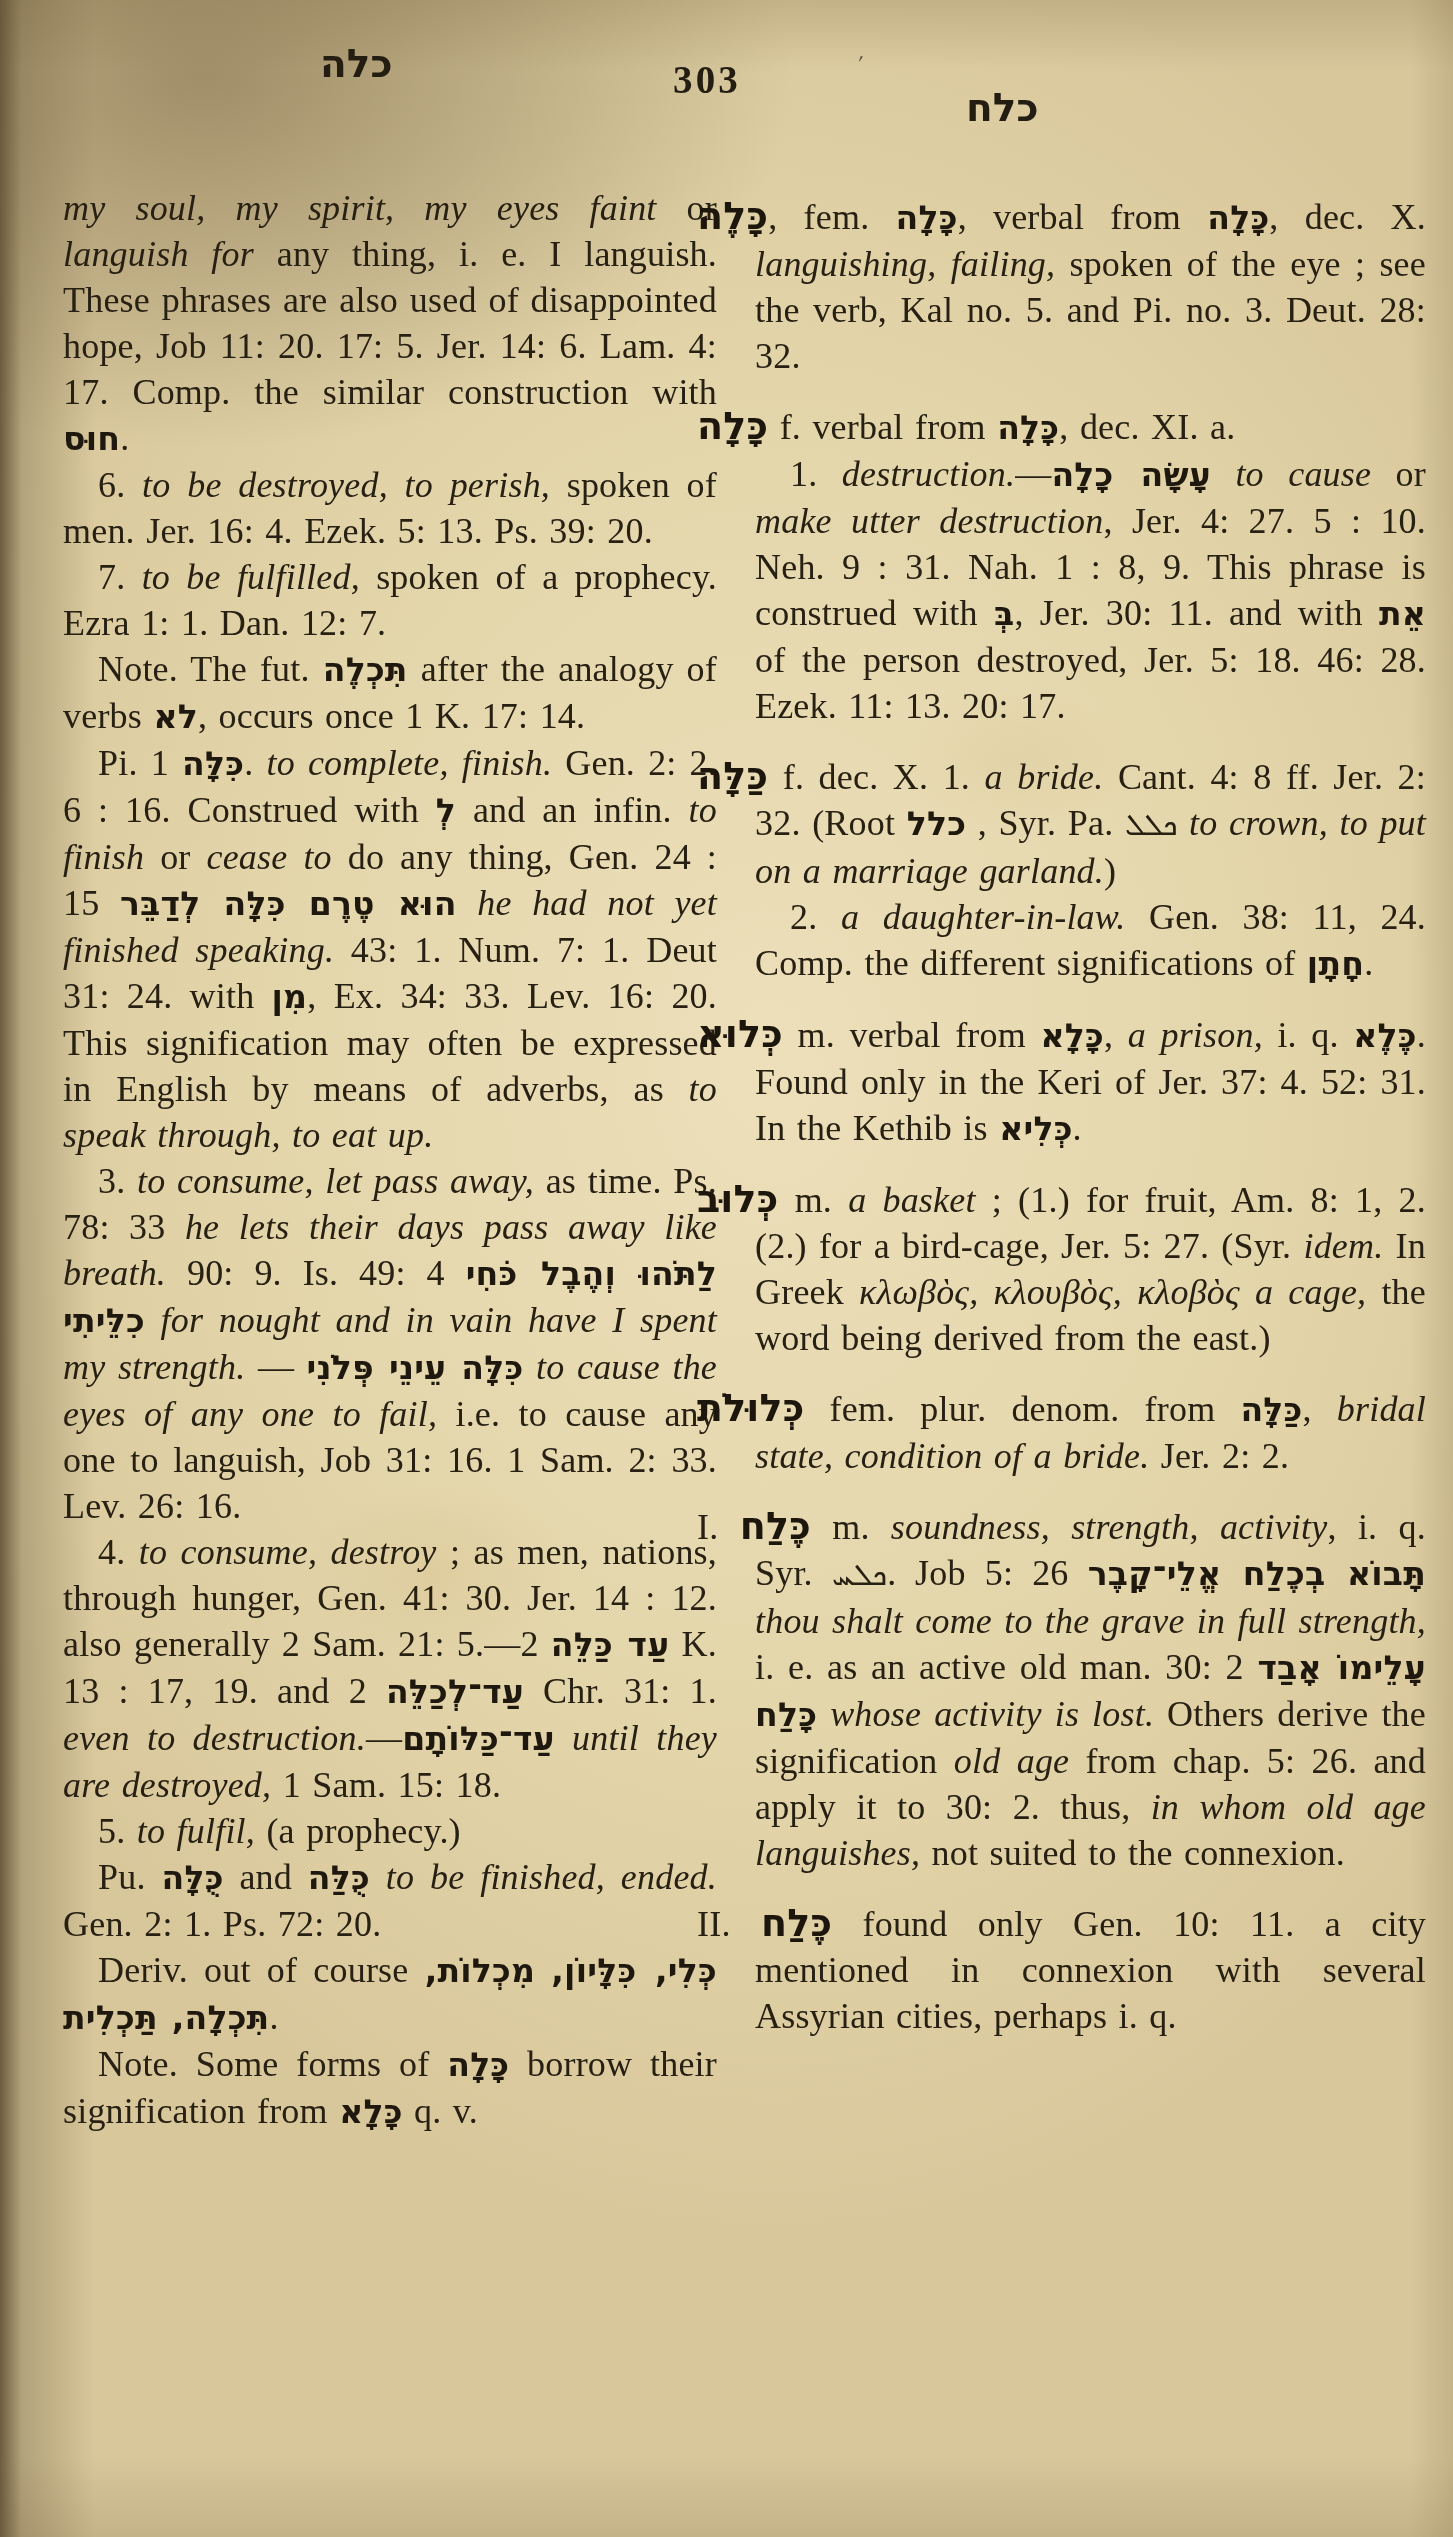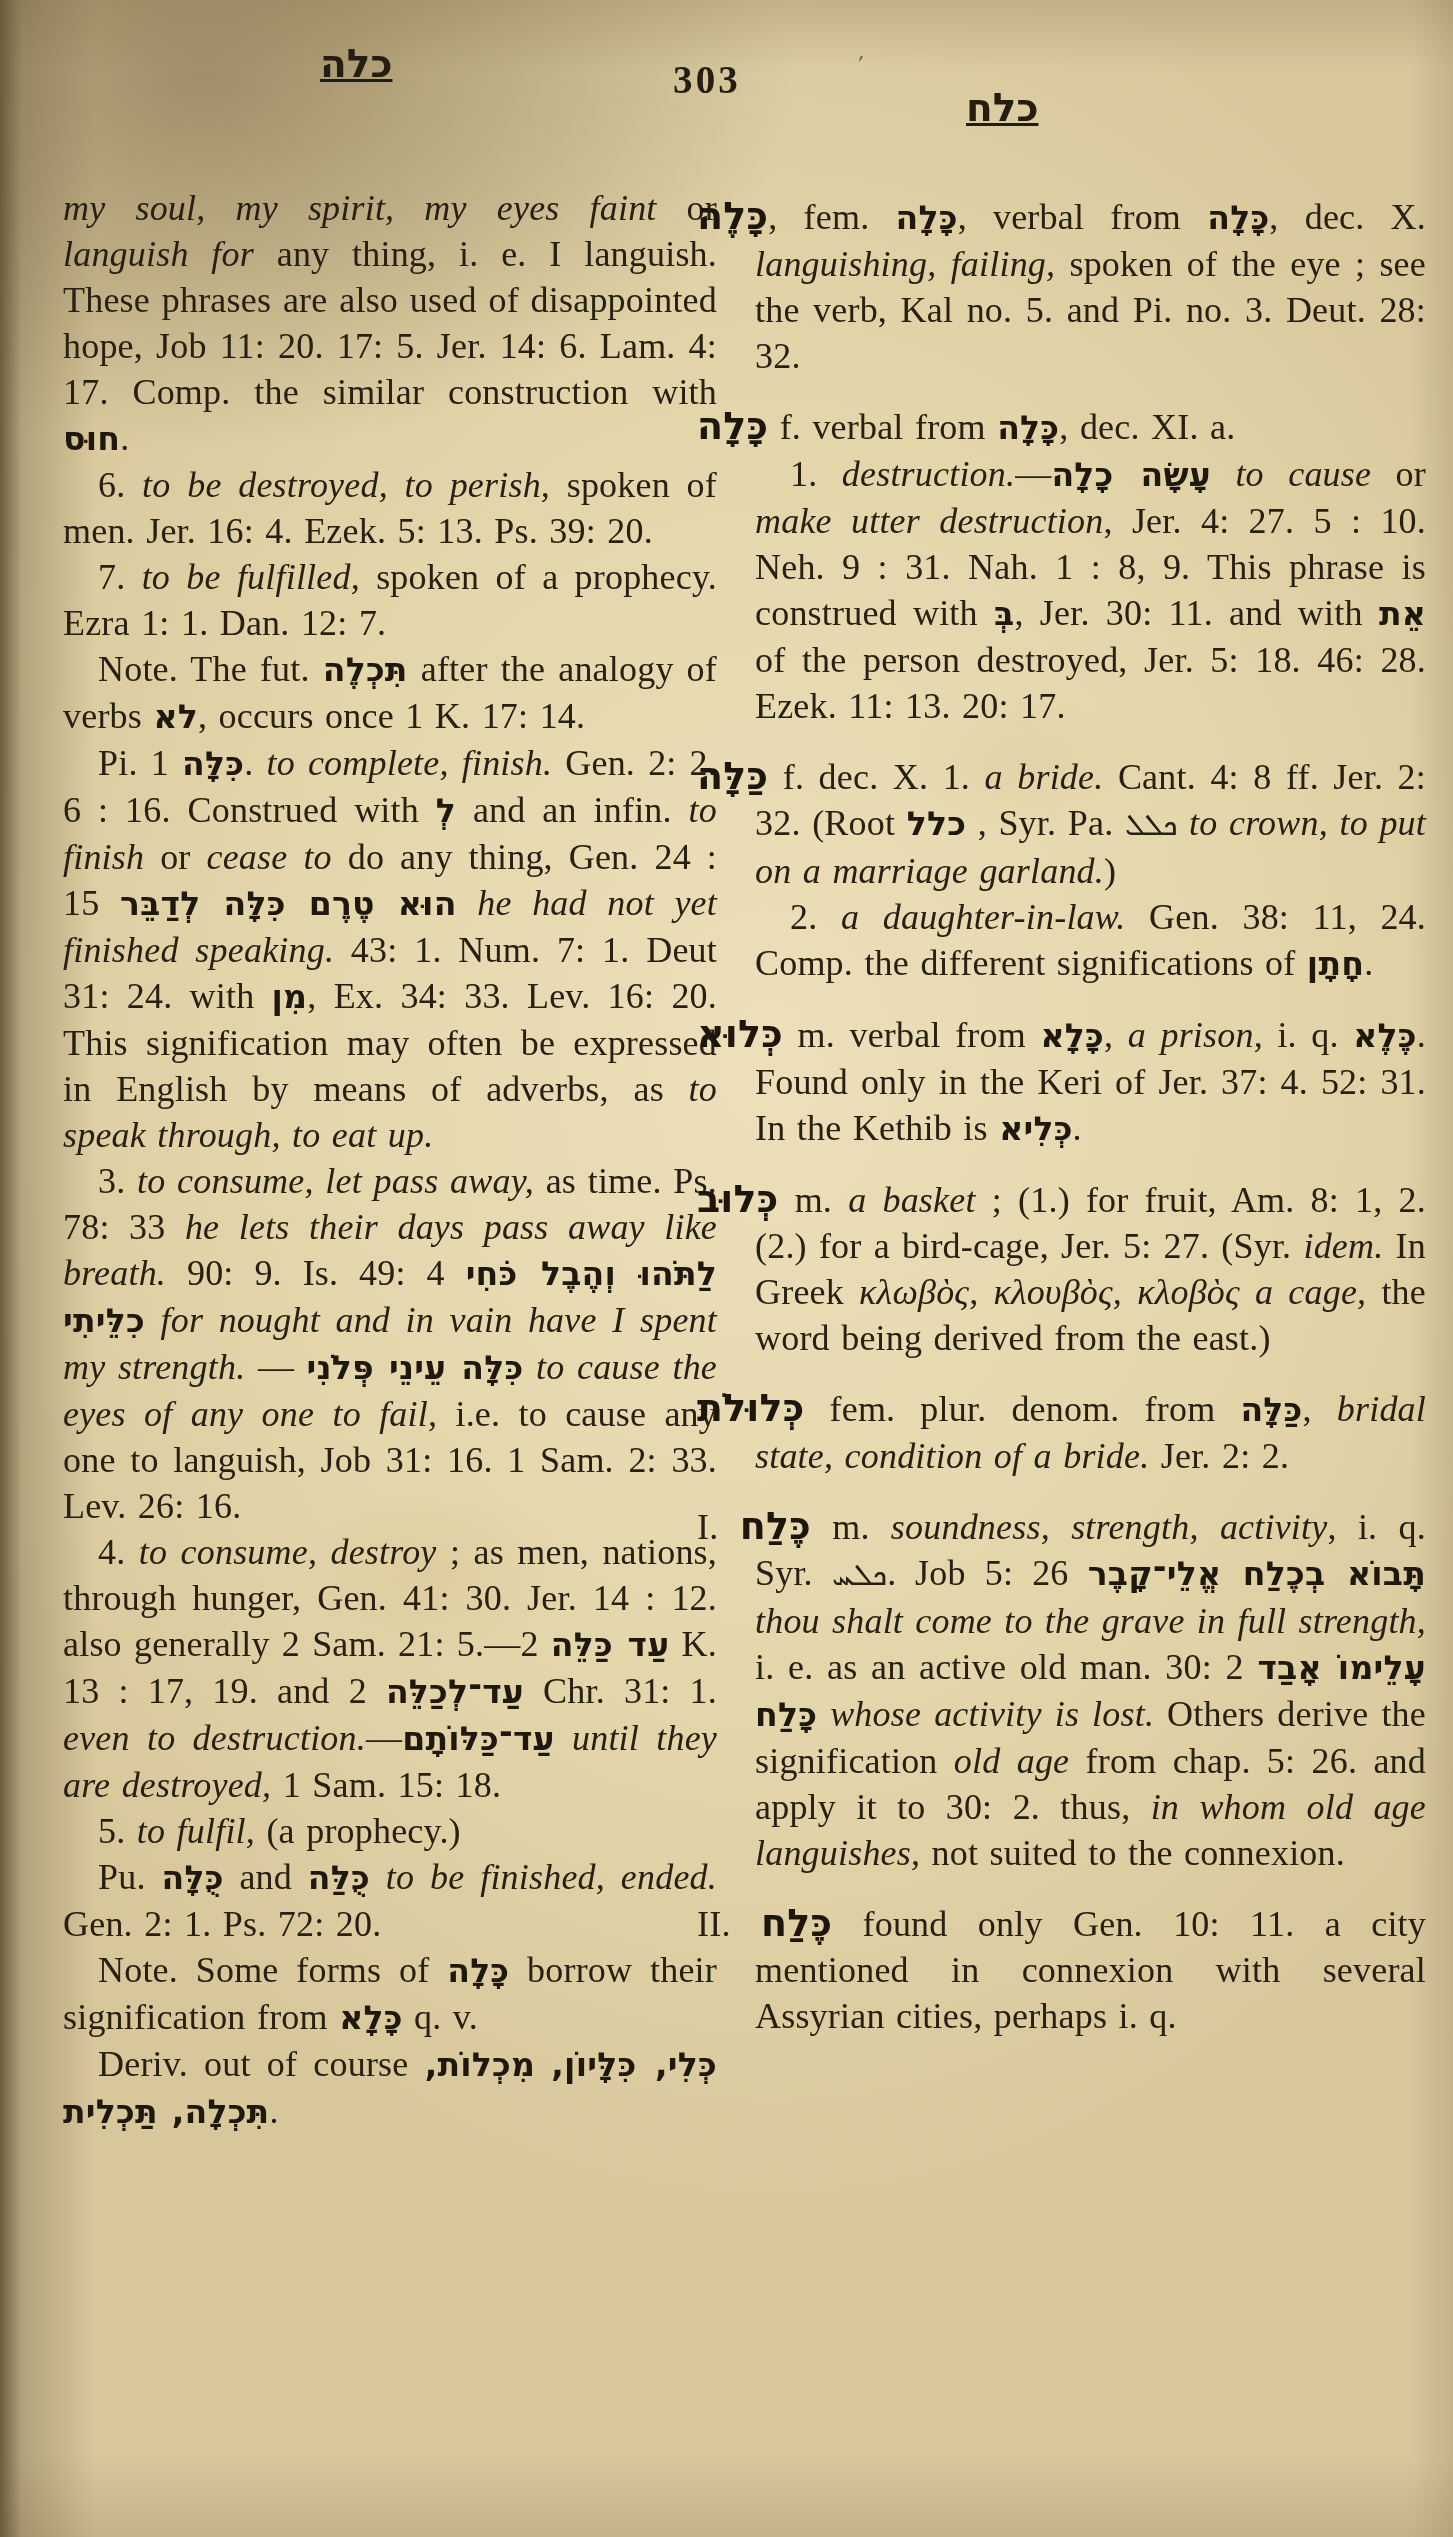--- a/index.html
+++ b/index.html
@@ -10,21 +10,21 @@
       radial-gradient(951px 602px at 14% 3%, rgba(104,86,54,.50), rgba(104,86,54,0) 62%),
       linear-gradient(90deg, rgba(90,74,46,.85) 0px, rgba(90,74,46,.30) 21.5px, rgba(90,74,46,0) 95px),
       linear-gradient(270deg, rgba(125,104,70,.22) 0px, rgba(125,104,70,0) 44px),
       linear-gradient(180deg, rgba(146,124,86,.32) 0px, rgba(146,124,86,0) 70px),
       linear-gradient(0deg, rgba(138,116,80,.26) 0px, rgba(138,116,80,0) 82px),
       radial-gradient(190px 127px at 30% 62%, rgba(170,130,55,.10), rgba(170,130,55,0) 70%),
       radial-gradient(165px 101px at 70% 30%, rgba(170,140,70,.08), rgba(170,140,70,0) 70%),
       radial-gradient(62% 46% at 53% 42%, #ecdfba 0%, #e4d6ab 55%, #d8c79b 100%);
   }
   .header-word{position:absolute;font-family:"DejaVu Sans","Liberation Sans",sans-serif;
-    font-weight:bold;font-size:39px;color:#241d12;text-decoration:underline;}
+    font-weight:bold;font-size:39px;color:#241d12;}
   .head-left{left:320px;top:41px;}
   .head-right{left:966px;top:37px;margin-top:48px;}
   .page-num{position:absolute;left:653px;top:44px;width:108px;text-align:center;
     font-size:39px;font-weight:bold;letter-spacing:3.2px;color:#241d12;margin-top:13px;}
   .ink-mark{position:absolute;left:857px;top:51px;font-size:23px;color:#3a3121;
     opacity:.75;transform:rotate(14deg);}
   .col{position:absolute;text-align:justify;color:#272013;font-size:36px;
     line-height:46px;letter-spacing:0.2px;word-spacing:2.2px;}
   .col-left{left:63px;top:185px;width:654px;}
   .col-right{left:755px;top:185px;width:671px;}
@@ -55,22 +55,22 @@
   <div class="col col-left">
       <p><span class="r-i">my soul, my spirit, my eyes faint</span><span class="r-r"> or </span><span class="r-i">languish for</span><span class="r-r"> any thing, i. e. I languish. These phrases are also used of disappointed hope, Job 11: 20. 17: 5. Jer. 14: 6. Lam. 4: 17. Comp. the similar construction with </span><span class="r-h">חוּס</span><span class="r-r">.</span></p>
       <p class="ind"><span class="r-r">6. </span><span class="r-i">to be destroyed, to perish,</span><span class="r-r"> spoken of men. Jer. 16: 4. Ezek. 5: 13. Ps. 39: 20.</span></p>
       <p class="ind"><span class="r-r">7. </span><span class="r-i">to be fulfilled,</span><span class="r-r"> spoken of a prophecy. Ezra 1: 1. Dan. 12: 7.</span></p>
       <p class="ind"><span class="r-r">Note. The fut. </span><span class="r-h">תִּכְלֶה</span><span class="r-r"> after the analogy of verbs </span><span class="r-h">לא</span><span class="r-r">, occurs once 1 K. 17: 14.</span></p>
       <p class="ind"><span class="r-r">Pi. </span><span class="r-h">כִּלָּה</span><span class="r-r"> 1. </span><span class="r-i">to complete, finish.</span><span class="r-r"> Gen. 2: 2. 6 : 16. Construed with </span><span class="r-h">לְ</span><span class="r-r"> and an infin. </span><span class="r-i">to finish</span><span class="r-r"> or </span><span class="r-i">cease to</span><span class="r-r"> do any thing, Gen. 24 : 15 </span><span class="r-h">הוּא טֶרֶם כִּלָּה לְדַבֵּר</span><span class="r-r"> </span><span class="r-i">he had not yet finished speaking.</span><span class="r-r"> 43: 1. Num. 7: 1. Deut 31: 24. with </span><span class="r-h">מִן</span><span class="r-r">, Ex. 34: 33. Lev. 16: 20. This signification may often be expressed in English by means of adverbs, as </span><span class="r-i">to speak through, to eat up.</span></p>
       <p class="ind"><span class="r-r">3. </span><span class="r-i">to consume, let pass away,</span><span class="r-r"> as time. Ps. 78: 33 </span><span class="r-i">he lets their days pass away like breath.</span><span class="r-r"> 90: 9. Is. 49: 4 </span><span class="r-h">לַתֹּהוּ וְהֶבֶל כֹּחִי כִלֵּיתִי</span><span class="r-r"> </span><span class="r-i">for nought and in vain have I spent my strength.</span><span class="r-r"> — </span><span class="r-h">כִּלָּה עֵינֵי פְּלֹנִי</span><span class="r-r"> </span><span class="r-i">to cause the eyes of any one to fail,</span><span class="r-r"> i.e. to cause any one to languish, Job 31: 16. 1 Sam. 2: 33. Lev. 26: 16.</span></p>
       <p class="ind"><span class="r-r">4. </span><span class="r-i">to consume, destroy</span><span class="r-r"> ; as men, nations, through hunger, Gen. 41: 30. Jer. 14 : 12. also generally 2 Sam. 21: 5.—</span><span class="r-h">עַד כַּלֵּה</span><span class="r-r"> 2 K. 13 : 17, 19. and </span><span class="r-h">עַד־לְכַלֵּה</span><span class="r-r"> 2 Chr. 31: 1. </span><span class="r-i">even to destruction.</span><span class="r-r">—</span><span class="r-h">עַד־כַּלּוֹתָם</span><span class="r-r"> </span><span class="r-i">until they are destroyed,</span><span class="r-r"> 1 Sam. 15: 18.</span></p>
       <p class="ind"><span class="r-r">5. </span><span class="r-i">to fulfil,</span><span class="r-r"> (a prophecy.)</span></p>
       <p class="ind"><span class="r-r">Pu. </span><span class="r-h">כֻּלָּה</span><span class="r-r"> and </span><span class="r-h">כֻּלַּה</span><span class="r-r"> </span><span class="r-i">to be finished, ended.</span><span class="r-r"> Gen. 2: 1. Ps. 72: 20.</span></p>
+      <p class="ind"><span class="r-r">Deriv. out of course </span><span class="r-h">כְּלִי, כִּלָּיוֹן,</span><span class="r-r"> </span><span class="r-h">מִכְלוֹת, תִּכְלָה, תַּכְלִית</span><span class="r-r">.</span></p>
       <p class="ind"><span class="r-r">Note. Some forms of </span><span class="r-h">כָּלָה</span><span class="r-r"> borrow their signification from </span><span class="r-h">כָּלָא</span><span class="r-r"> q. v.</span></p>
-      <p class="ind"><span class="r-r">Deriv. out of course </span><span class="r-h">כְּלִי, כִּלָּיוֹן,</span><span class="r-r"> </span><span class="r-h">מִכְלוֹת, תִּכְלָה, תַּכְלִית</span><span class="r-r">.</span></p>
     </div>
   <div class="col col-right">
       <div class="entry">
         <p class="p-first"><span class="hw">כָּלֶה</span><span class="r-r">, fem. </span><span class="r-h">כָּלָה</span><span class="r-r">, verbal from </span><span class="r-h">כָּלָה</span><span class="r-r">, dec. X. </span><span class="r-i">languishing, failing,</span><span class="r-r"> spoken of the eye ; see the verb, Kal no. 5. and Pi. no. 3. Deut. 28: 32.</span></p>
       </div>
       <div class="entry">
         <p class="p-first"><span class="hw">כָּלָה</span><span class="r-r"> f. verbal from </span><span class="r-h">כָּלָה</span><span class="r-r">, dec. XI. a.</span></p>
         <p class="ind"><span class="r-r">1. </span><span class="r-i">destruction.</span><span class="r-r">—</span><span class="r-h">עָשָׂה כָלָה</span><span class="r-r"> </span><span class="r-i">to cause</span><span class="r-r"> or </span><span class="r-i">make utter destruction</span><span class="r-r">, Jer. 4: 27. 5 : 10. Neh. 9 : 31. Nah. 1 : 8, 9. This phrase is construed with </span><span class="r-h">בְּ</span><span class="r-r">, Jer. 30: 11. and with </span><span class="r-h">אֵת</span><span class="r-r"> of the person destroyed, Jer. 5: 18. 46: 28. Ezek. 11: 13. 20: 17.</span></p>
       </div>
       <div class="entry">

